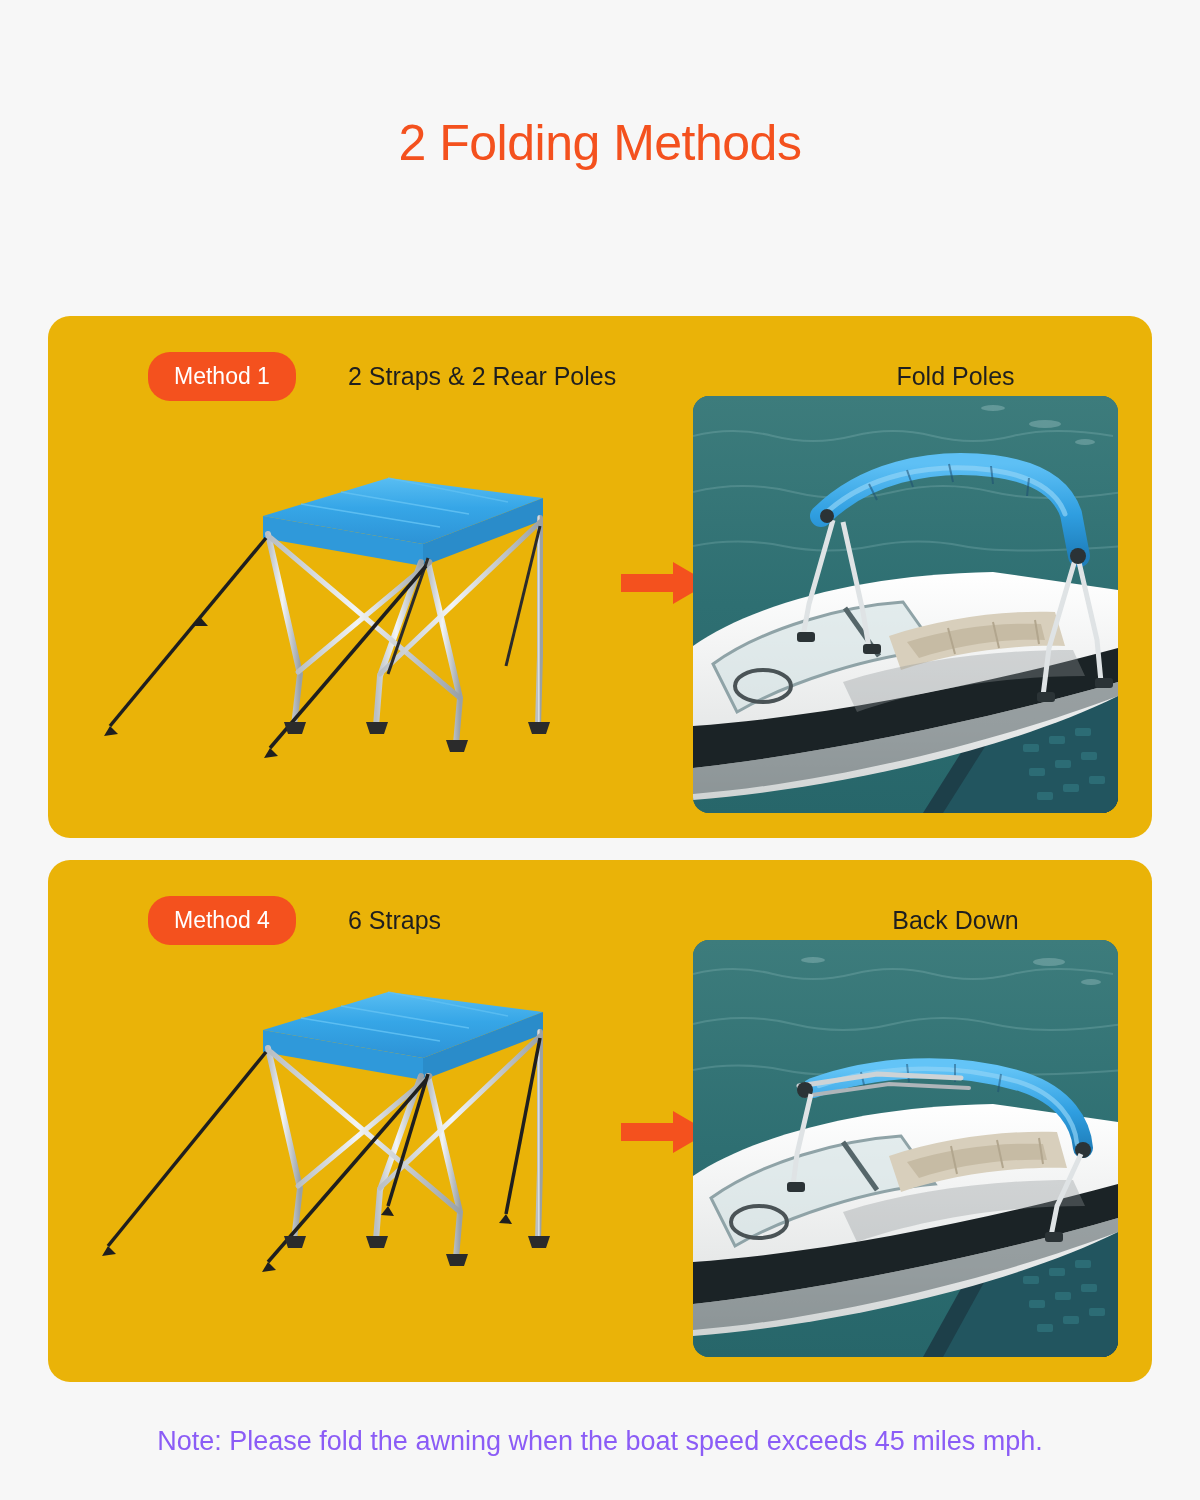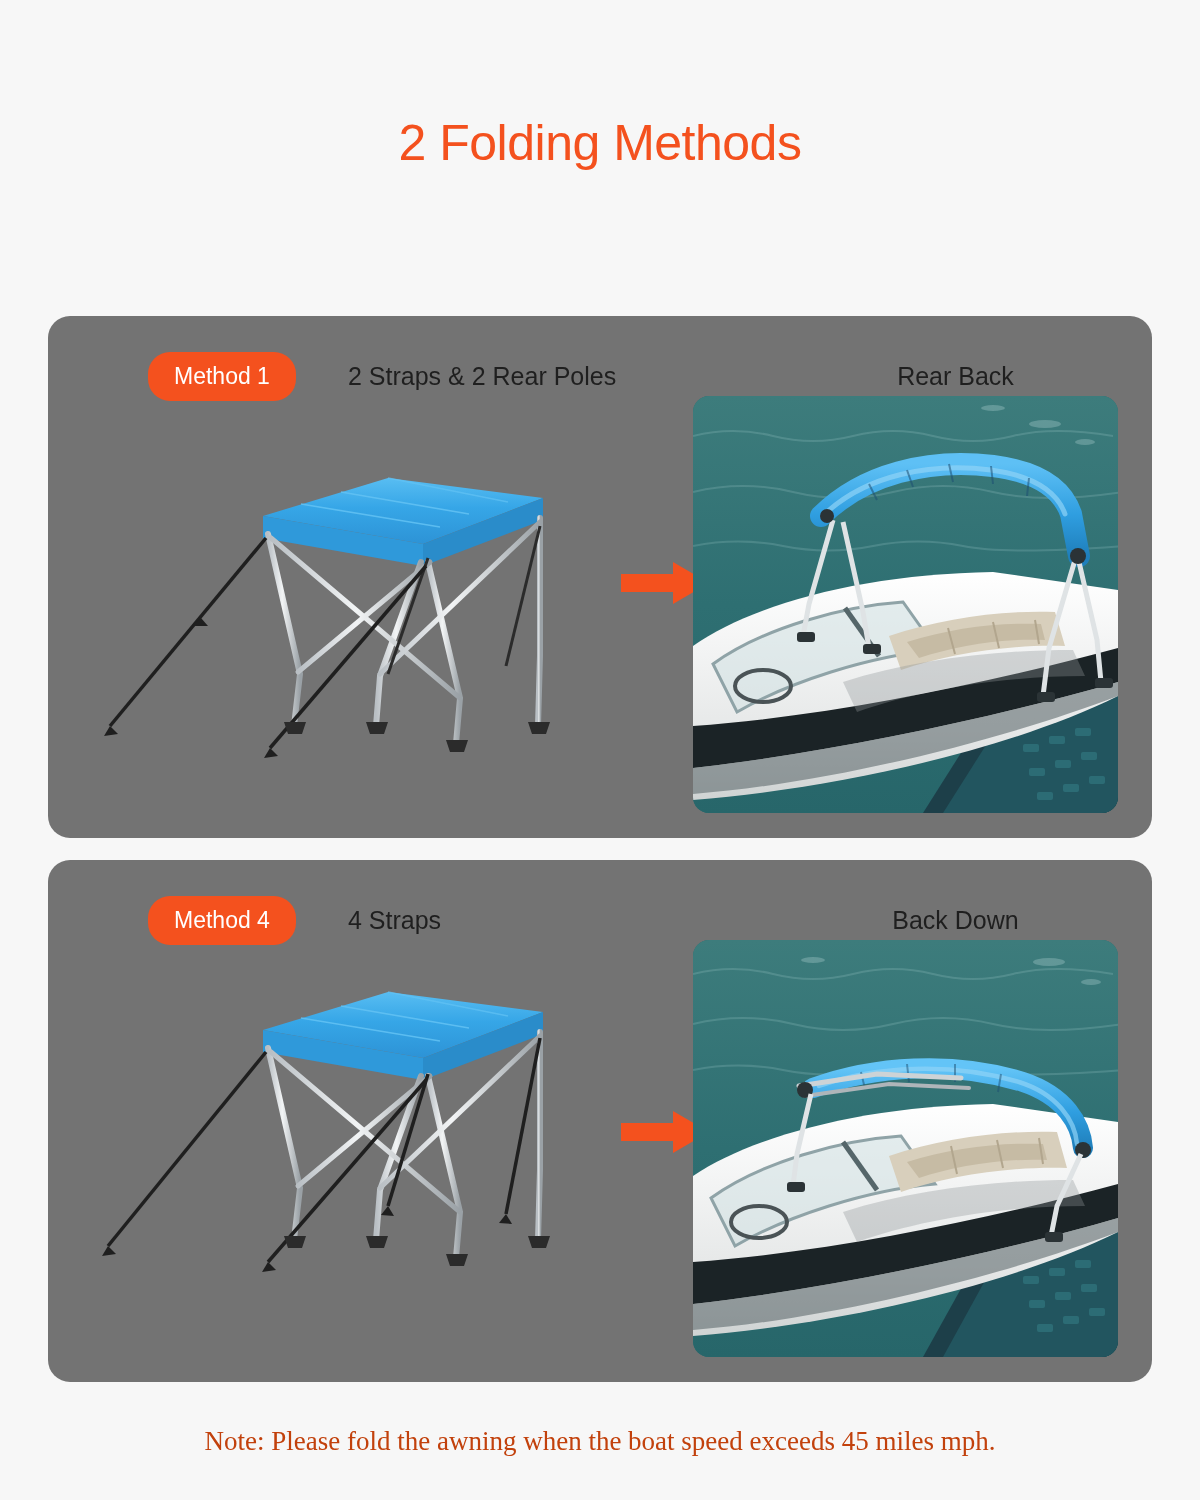--- a/index.html
+++ b/index.html
@@ -29,21 +29,21 @@
     color: #f4511e;
     letter-spacing: -0.5px;
     padding-top: 82px;
     line-height: 1.1;
   }
 
   .card {
     position: absolute;
     left: 48px;
     width: 1104px;
-    background: #737373;
+    background: #eab308;
     border-radius: 22px;
   }
   .card-1 { top: 282px; height: 522px; }
   .card-2 { top: 826px; height: 522px; }
 
   .badge {
     display: inline-flex;
     align-items: center;
     justify-content: center;
     background: #f4511e;
@@ -111,41 +111,40 @@
     background: #2d6a6d;
   }
 
   .note {
     position: absolute;
     left: 0;
     top: 1392px;
     width: 1200px;
     text-align: center;
     font-size: 27px;
-    color: #c2410c;
-    font-family: Liberation Serif, serif;
+    color: #8b5cf6;
   }
 
   svg { display: block; }
 </style>
 </head>
 <body>
 
 <div class="page">
 
   <h1 class="page-title">2 Folding Methods</h1>
 
   <div class="card card-1">
 
     <div class="row-head">
       <div class="badge-wrap">
         <span class="badge">Method 1</span>
       </div>
       <div class="method-desc">2 Straps &amp; 2 Rear Poles</div>
-      <div class="fold-label">Rear Back</div>
+      <div class="fold-label">Fold Poles</div>
     </div>
 
     <div class="diagram">
       <svg viewBox="0 0 520 390" width="520" height="390" aria-hidden="true">
         <defs>
           <linearGradient id="canopy1" x1="0" y1="0" x2="0" y2="1">
             <stop offset="0%" stop-color="#58bdf2"></stop>
             <stop offset="45%" stop-color="#36a6e7"></stop>
             <stop offset="100%" stop-color="#2d93d6"></stop>
           </linearGradient>
@@ -292,21 +291,21 @@
       </svg>
     </div>
   </div>
 
   <div class="card card-2">
 
     <div class="row-head">
       <div class="badge-wrap">
         <span class="badge">Method 4</span>
       </div>
-      <div class="method-desc">4 Straps</div>
+      <div class="method-desc">6 Straps</div>
       <div class="fold-label">Back Down</div>
     </div>
 
     <div class="diagram">
       <svg viewBox="0 0 520 390" width="520" height="390" aria-hidden="true">
         <defs>
           <linearGradient id="canopy2" x1="0" y1="0" x2="0" y2="1">
             <stop offset="0%" stop-color="#58bdf2"></stop>
             <stop offset="45%" stop-color="#36a6e7"></stop>
             <stop offset="100%" stop-color="#2d93d6"></stop>

